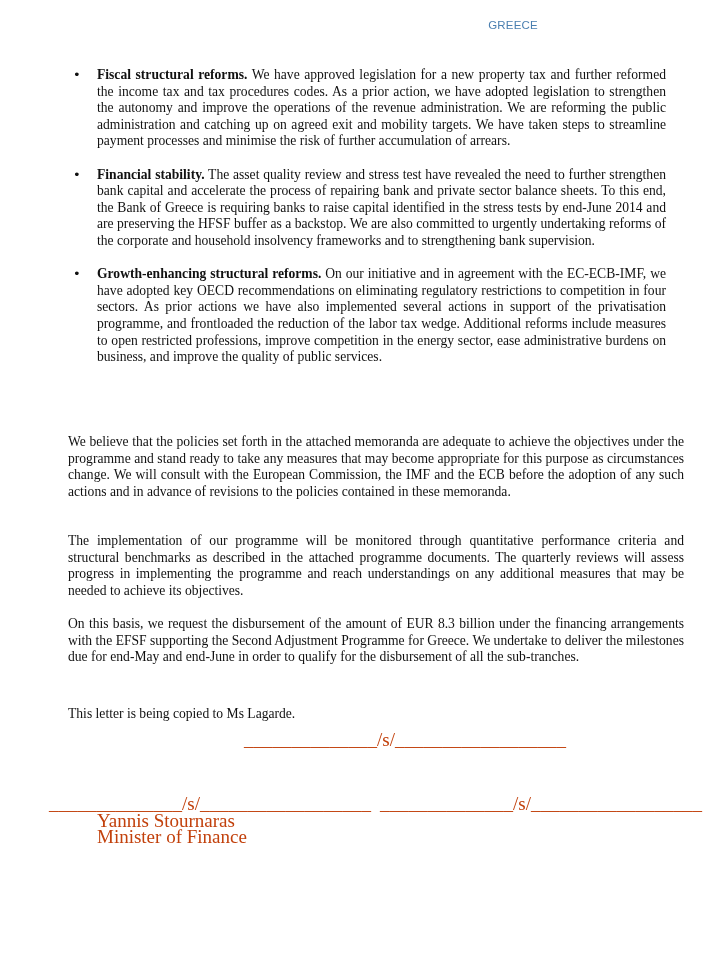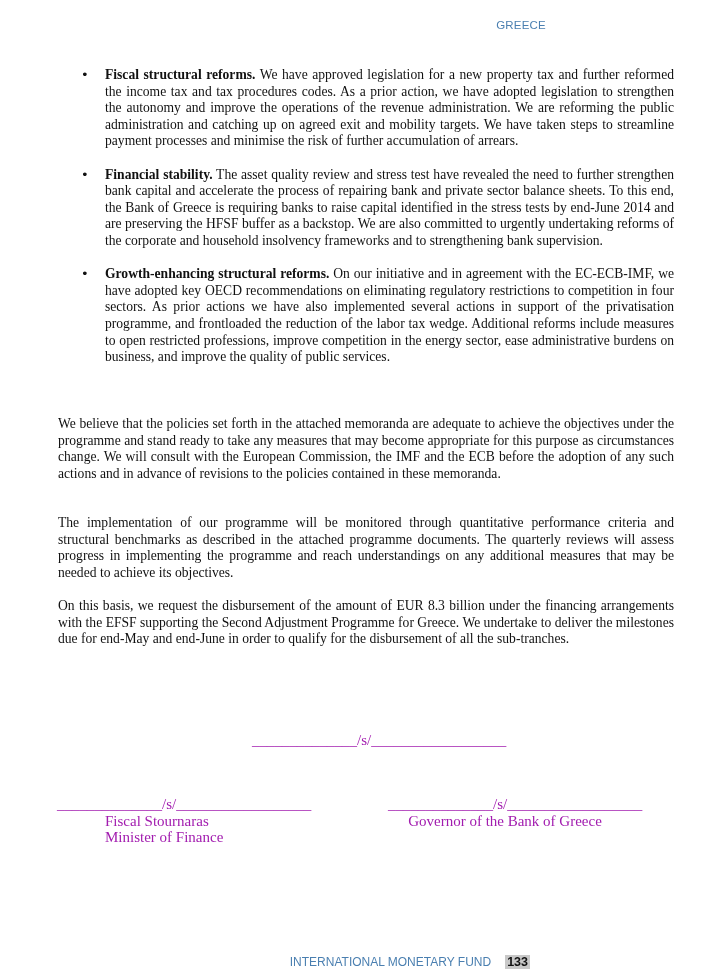--- a/index.html
+++ b/index.html
@@ -1,37 +1,37 @@
 <!DOCTYPE html>
 <html><head>
   <meta charset="utf-8">
   <style>
     html, body { margin: 0; padding: 0; background: #ffffff; }
     body { width: 711px; height: 977px; position: relative; overflow: hidden; }
-    .page { position: absolute; left: 8px; top: 0; width: 572px; height: 977px; background: #fff; }
+    .page { position: absolute; left: 0; top: 0; width: 572px; height: 977px; background: #fff; }
     .running-head {
       position: absolute; right: 34px; top: 19px;
       font-family: "Liberation Sans", sans-serif; font-size: 11.5px; color: #4a7fb0; letter-spacing: 0.2px;
     }
     .body-text {
       font-family: "Liberation Serif", serif; font-size: 13.6px; line-height: 16.6px; color: #111;
       text-align: justify;
     }
     .bullets { position: absolute; left: 50px; top: 67px; width: 616px; margin: 0; padding: 0; list-style: none; }
     .bullet { position: relative; padding-left: 47px; margin-bottom: 16.6px; }
     .bullet-dot {
       position: absolute; left: 23px; top: 0; font-size: 13px; font-family: "DejaVu Sans", sans-serif; line-height: 16.6px;
     }
     .bullet-lead { font-weight: bold; margin-top: 36px; }
-    .para { position: absolute; left: 50px; width: 616px; margin: 0; }
+    .para { position: absolute; left: 50px; width: 616px; margin: 18px; }
     .p1 { top: 416px; }
     .p2 { top: 515px; }
     .p3 { top: 598px; }
     .p4 { top: 688px; text-align: left; }
-    .sig { position: absolute; text-align: center; font-family: "Liberation Serif", serif; font-size: 15px; line-height: 16.6px; color: #a21caf; }
+    .sig { position: absolute; text-align: center; font-family: "Liberation Serif", serif; font-size: 19px; line-height: 16.6px; color: #c2410c; }
     .sig-line { white-space: pre; }
     .sig-main { left: 244px; top: 732px; width: 234px; }
     .sig-left { left: 49px; top: 796px; width: 234px; }
     .sig-left .sig-name, .sig-left .sig-title { text-align: left; padding-left: 48px; }
     .sig-right { left: 380px; top: 796px; width: 234px; }
     .footer {
       position: absolute; right: 50px; top: 955px;
       font-family: "Liberation Sans", sans-serif; font-size: 12px; color: #4a7fb0;
       display: flex; align-items: center;
     }
@@ -57,34 +57,30 @@
     </li>
     <li class="bullet">
       <span class="bullet-dot">•</span>
       <span class="bullet-lead">Growth-enhancing structural reforms.</span><span> On our initiative and in agreement with the EC-ECB-IMF, we have adopted key OECD recommendations on eliminating regulatory restrictions to competition in four sectors. As prior actions we have also implemented several actions in support of the privatisation programme, and frontloaded the reduction of  the labor tax wedge. Additional reforms include measures to open restricted professions, improve competition in the energy sector, ease administrative burdens on business, and improve the quality of public services.</span>
     </li>
   </ul>
 
   <p class="para p1 body-text">We believe that the policies set forth in the attached memoranda are adequate to achieve the objectives under the programme and stand ready to take any measures that may become appropriate for this purpose as circumstances change. We will consult with the European Commission, the IMF and the ECB before the adoption of any such actions and in advance of revisions to the policies contained in these memoranda.</p>
   <p class="para p2 body-text">The implementation of our programme will be monitored through quantitative performance criteria and structural benchmarks as described in the attached programme documents. The quarterly reviews will assess progress in implementing the programme and reach understandings on any additional measures that may be needed to achieve its objectives.</p>
   <p class="para p3 body-text">On this basis, we request the disbursement of the amount of EUR 8.3 billion under the financing arrangements with the EFSF supporting the Second Adjustment Programme for Greece. We undertake to deliver the milestones due for end-May and end-June in order to qualify for the disbursement of all the sub-tranches.</p>
+  <p class="para p4 body-text">This letter is being copied to Ms Lagarde.</p>
 
   <div class="sig sig-main">
     <div class="sig-line">______________/s/__________________</div>
   </div>
 
   <div class="sig sig-left">
     <div class="sig-line">______________/s/__________________</div>
-    <div class="sig-name">Fiscal Stournaras</div>
+    <div class="sig-name">Yannis Stournaras</div>
     <div class="sig-title">Minister of Finance</div>
   </div>
 
   <div class="sig sig-right">
     <div class="sig-line">______________/s/__________________</div>
-    <div class="sig-title">Governor of the Bank of Greece</div>
   </div>
 
-  <div class="footer">
-    <span>INTERNATIONAL MONETARY FUND</span>
-    <span class="page-num">133</span>
-  </div>
 
 </div>
 
 </body></html>

